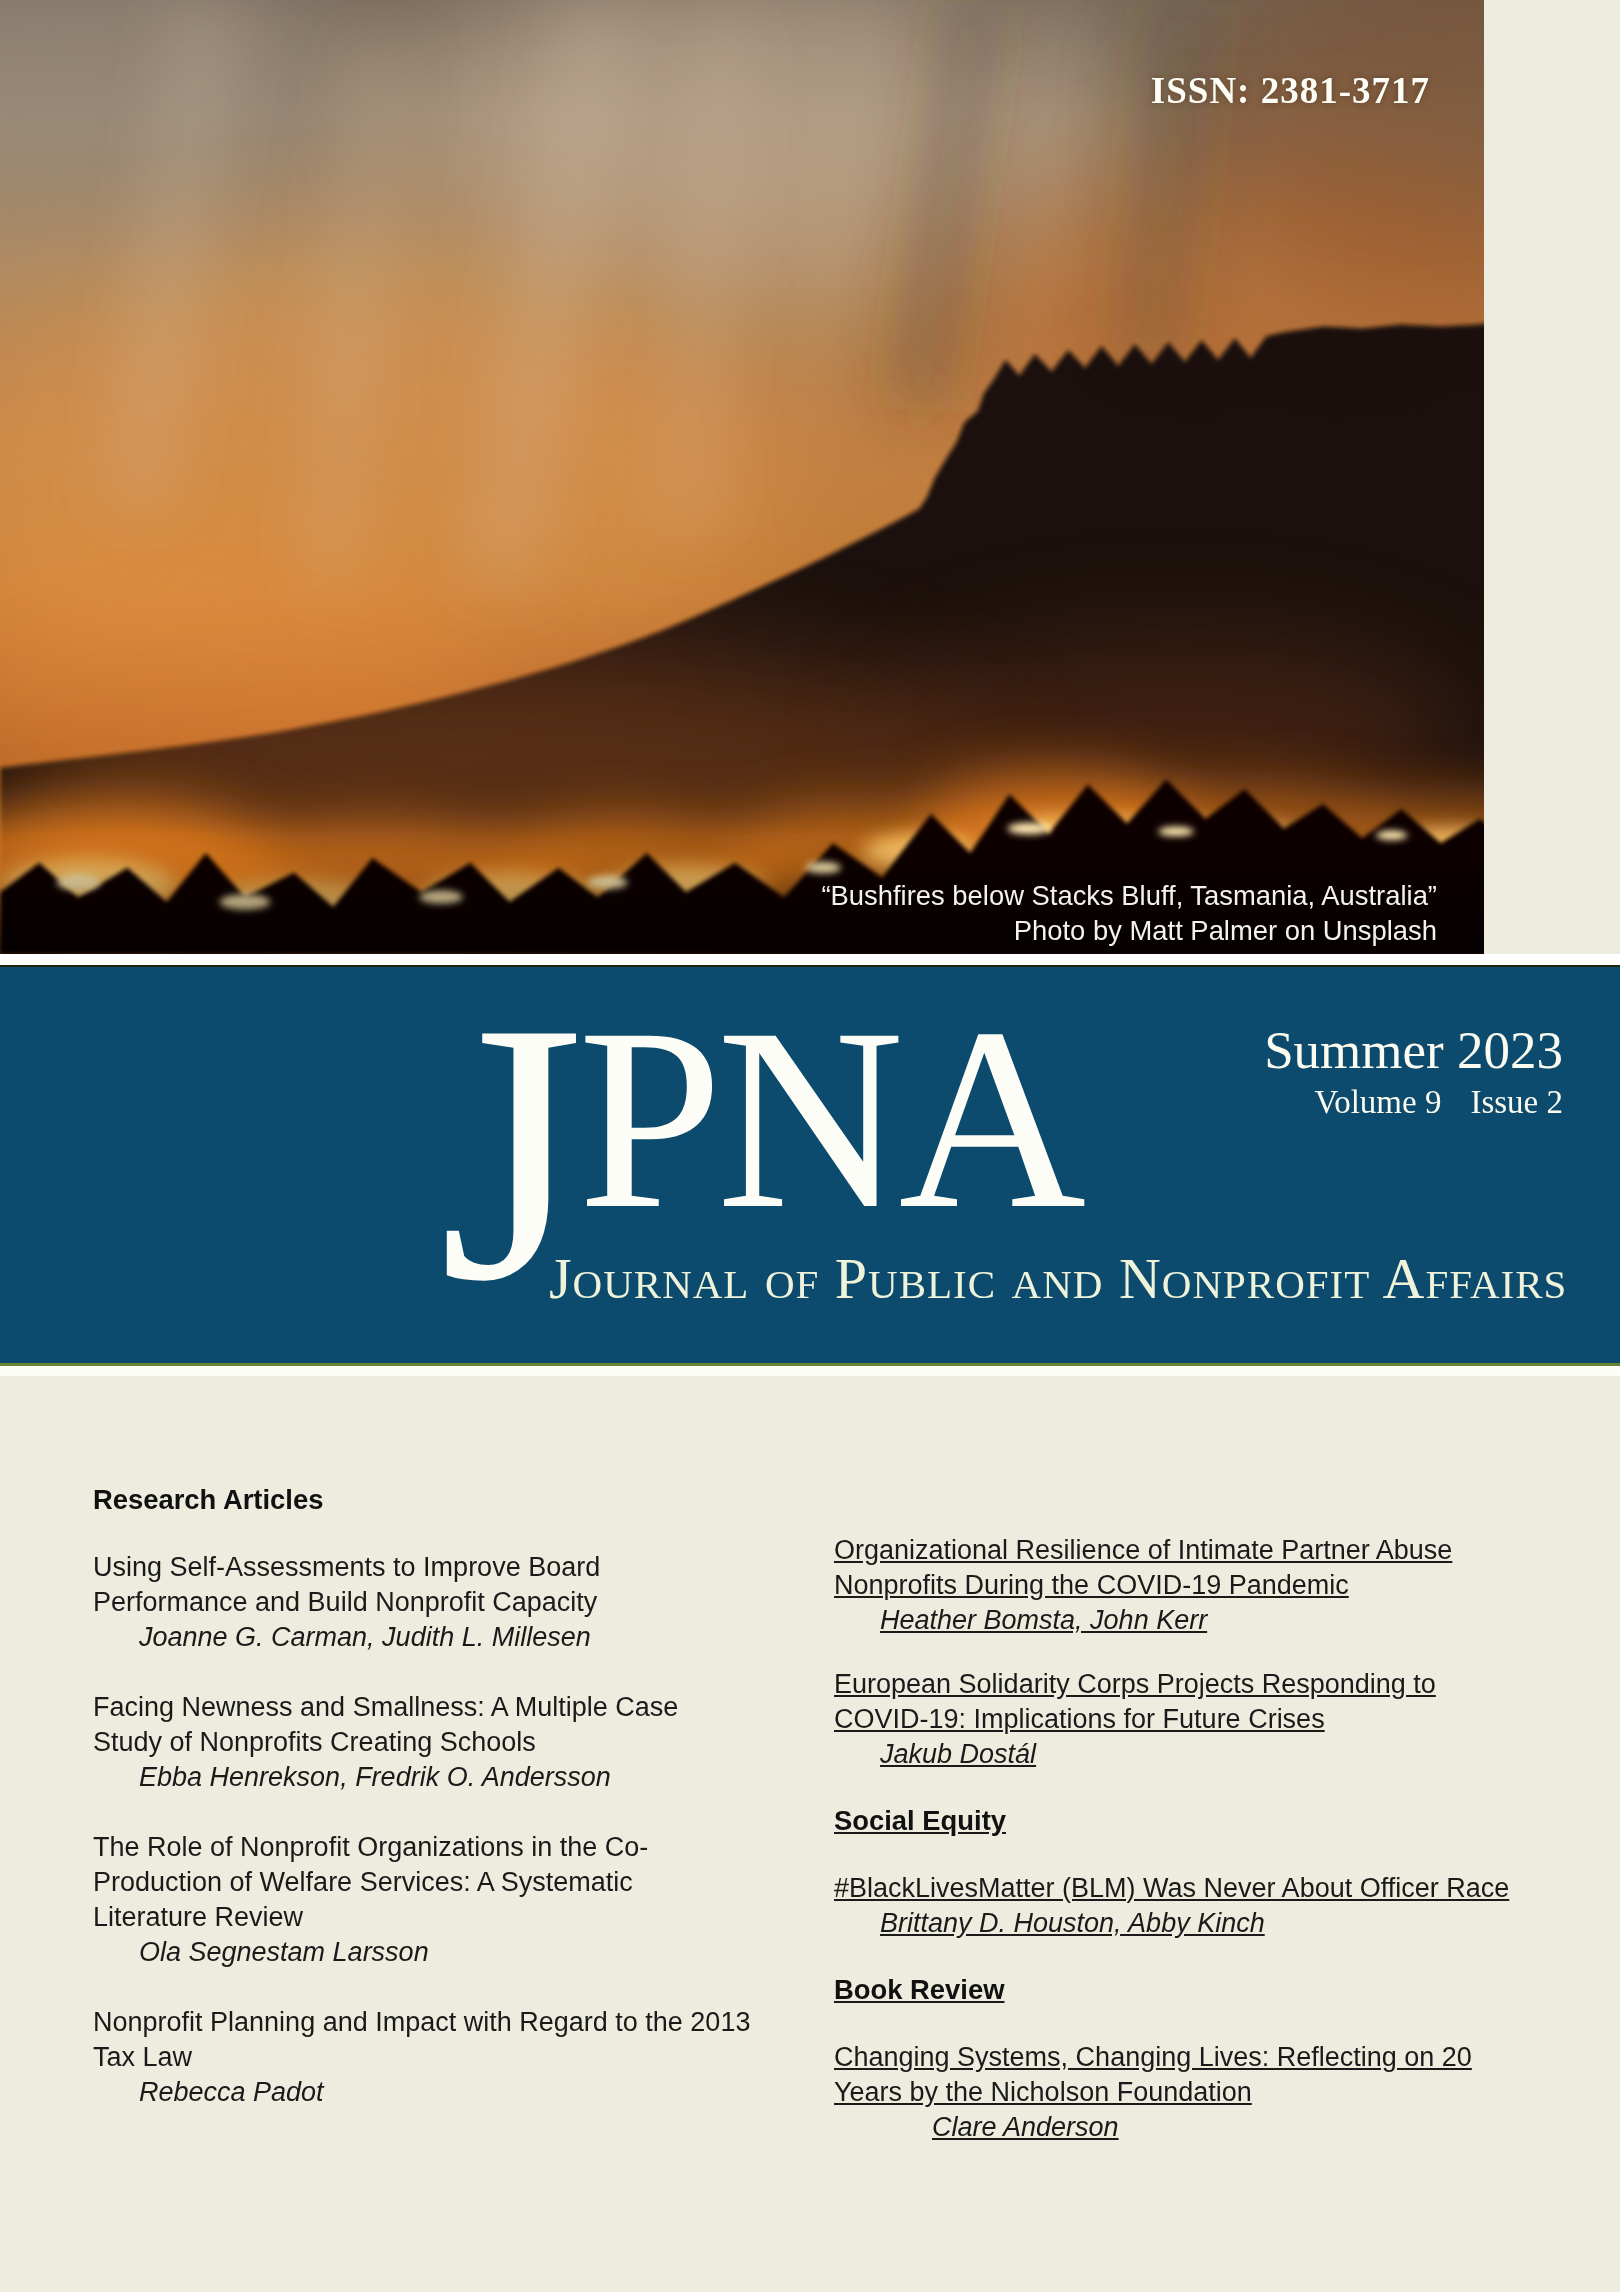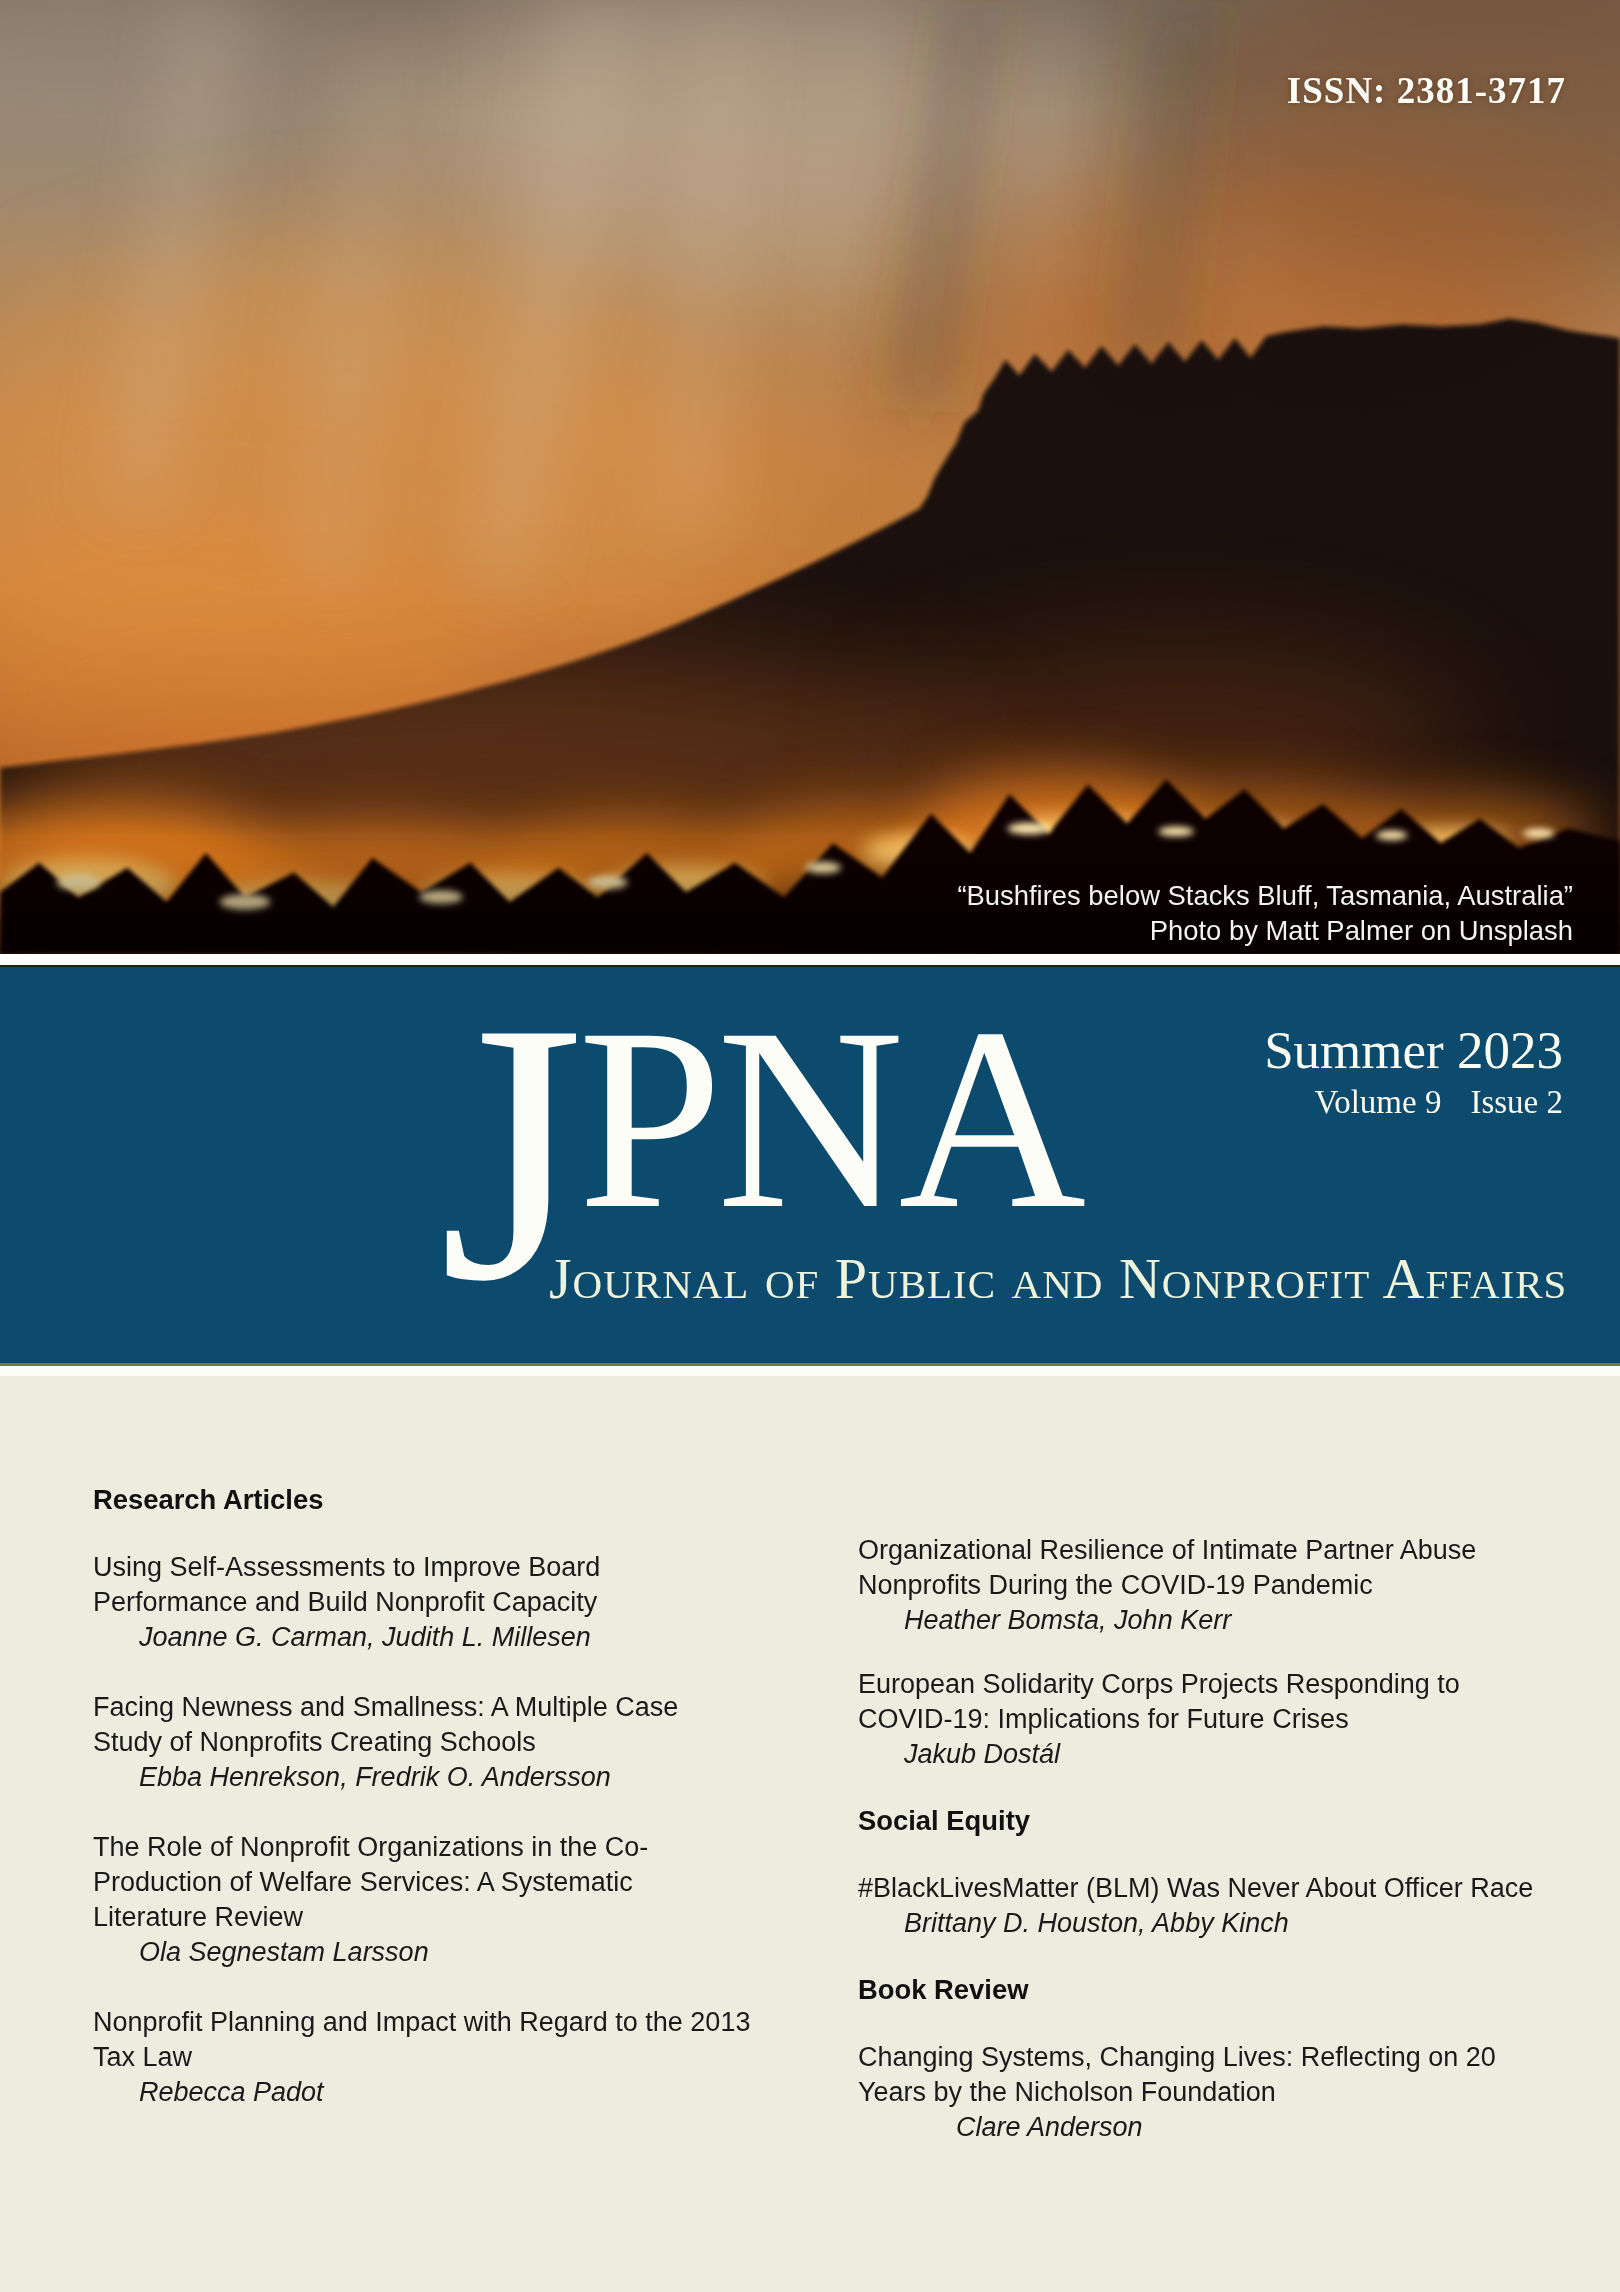--- a/index.html
+++ b/index.html
@@ -7,21 +7,21 @@
     width:1620px;height:2293px;
     background:#EDECDF;
     font-family:"Liberation Sans","DejaVu Sans",sans-serif;
     color:#1a1a1a;
     overflow:hidden;
     position:relative;
   }
   
   .photo{
     position:relative;
-    width:1620px;height:954px;
+    width:1484px;height:954px;
     overflow:hidden;
     background:#4c1d95;
   }
   .photo svg{position:absolute;left:0;top:0;display:block;}
   .issn{
     position:absolute;top:69px;right:54px;
     font-family:"Liberation Serif","DejaVu Serif",serif;
     font-weight:bold;font-size:37px;color:#fdfdf8;
     letter-spacing:1px;
     text-shadow:0 0 5.9px rgba(60,30,10,.45);
@@ -73,21 +73,21 @@
   .issue-block .season{font-size:53px;line-height:57px;}
   .issue-block .vol-line{font-size:33px;line-height:39px;margin-top:3.9px;}
   .issue-block .vol{margin-right:29px;margin-left:28px;}
   
   .toc{
     display:flex;
     padding:106px 0 0 93px;
     font-size:27px;line-height:35px;
   }
   .col-left{width:659px;flex:none;}
-  .col-right{width:701px;flex:none;margin-left:106px;padding-top:51px;}
+  .col-right{width:701px;flex:none;margin-left:82px;padding-top:51px;text-decoration:underline;}
   .toc h2{
     font-size:27.4px;line-height:35px;font-weight:bold;
     margin:0 0 33px 0;color:#111;
   }
   .col-right h2{margin:31px 0 33px 0;}
   .toc-item{margin:0 0 35px 0;}
   .col-right .toc-item{margin-bottom:29px;}
   .toc-item p{margin:0;}
   .authors{font-style:italic;padding-left:46px;}
   .authors.wide-indent{padding-left:98px;}

